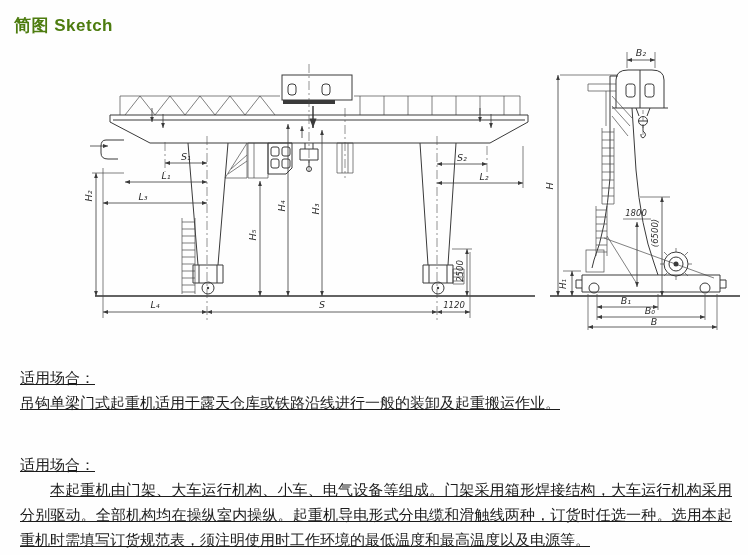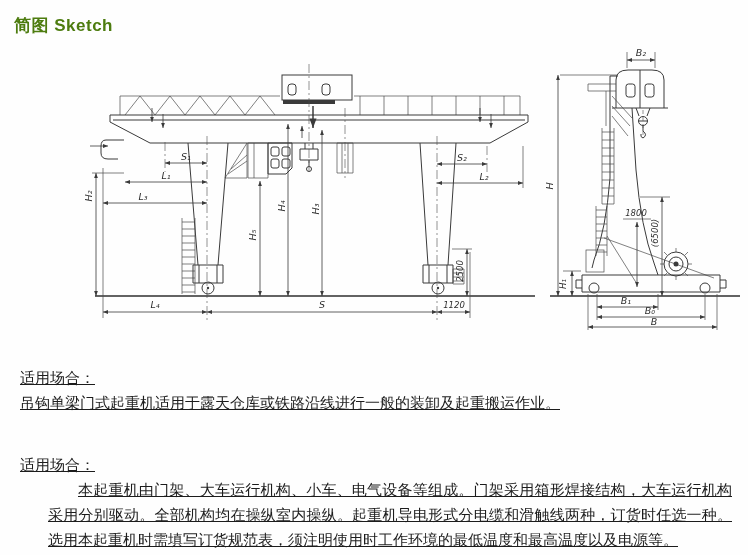--- a/index.html
+++ b/index.html
@@ -4,21 +4,21 @@
 <style>
   html,body{margin:0;padding:0;background:#fff;}
   .page{position:relative;width:748px;height:555px;background:#fefefe;overflow:hidden;
         font-family:"Liberation Serif",serif;color:#1c1c1c;}
   .title{position:absolute;top:14px;left:14px;margin:0;font-family:"Liberation Sans",sans-serif;
          font-size:17px;font-weight:600;color:#4d7c0f;letter-spacing:.5px;}
   svg.draw{position:absolute;left:0;top:0;}
   .text-block{position:absolute;left:20px;right:16px;text-decoration:underline;}
   .text-block .heading{font-size:15px;line-height:21px;}
   .text-block .body{margin:2px 0 0 0;font-size:15px;line-height:25px;text-align:justify;}
-  .body.indent{text-indent:2em;margin-left:28px;}
+  .body.indent{text-indent:2em;}
   .sec-applicable{top:368px;}
   .sec-ordering{top:455px;}
 
   
   .ln{stroke:#3a3a3a;stroke-width:1;fill:none;}
   .thin{stroke:#4a4a4a;stroke-width:.7;fill:none;}
   .thick{stroke:#2f2f2f;stroke-width:1.4;fill:none;}
   .dim{stroke:#3a3a3a;stroke-width:.8;fill:none;}
   .cl{stroke:#4a4a4a;stroke-width:.6;fill:none;stroke-dasharray:9 3 2 3;}
   .dash{stroke:#4a4a4a;stroke-width:.6;fill:none;stroke-dasharray:4 3;}

